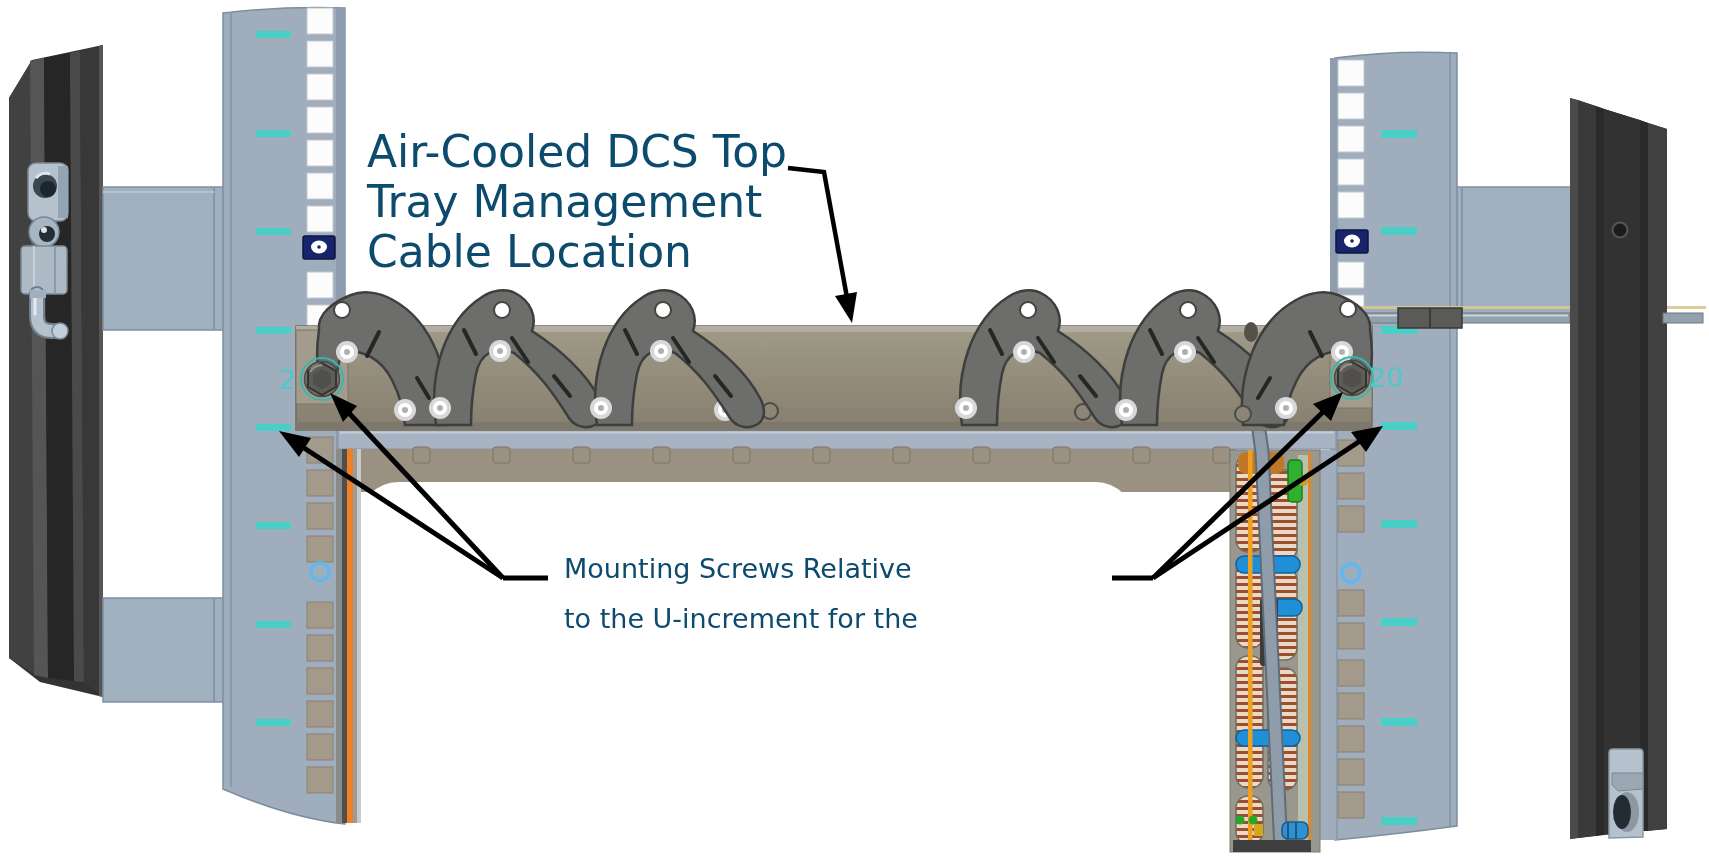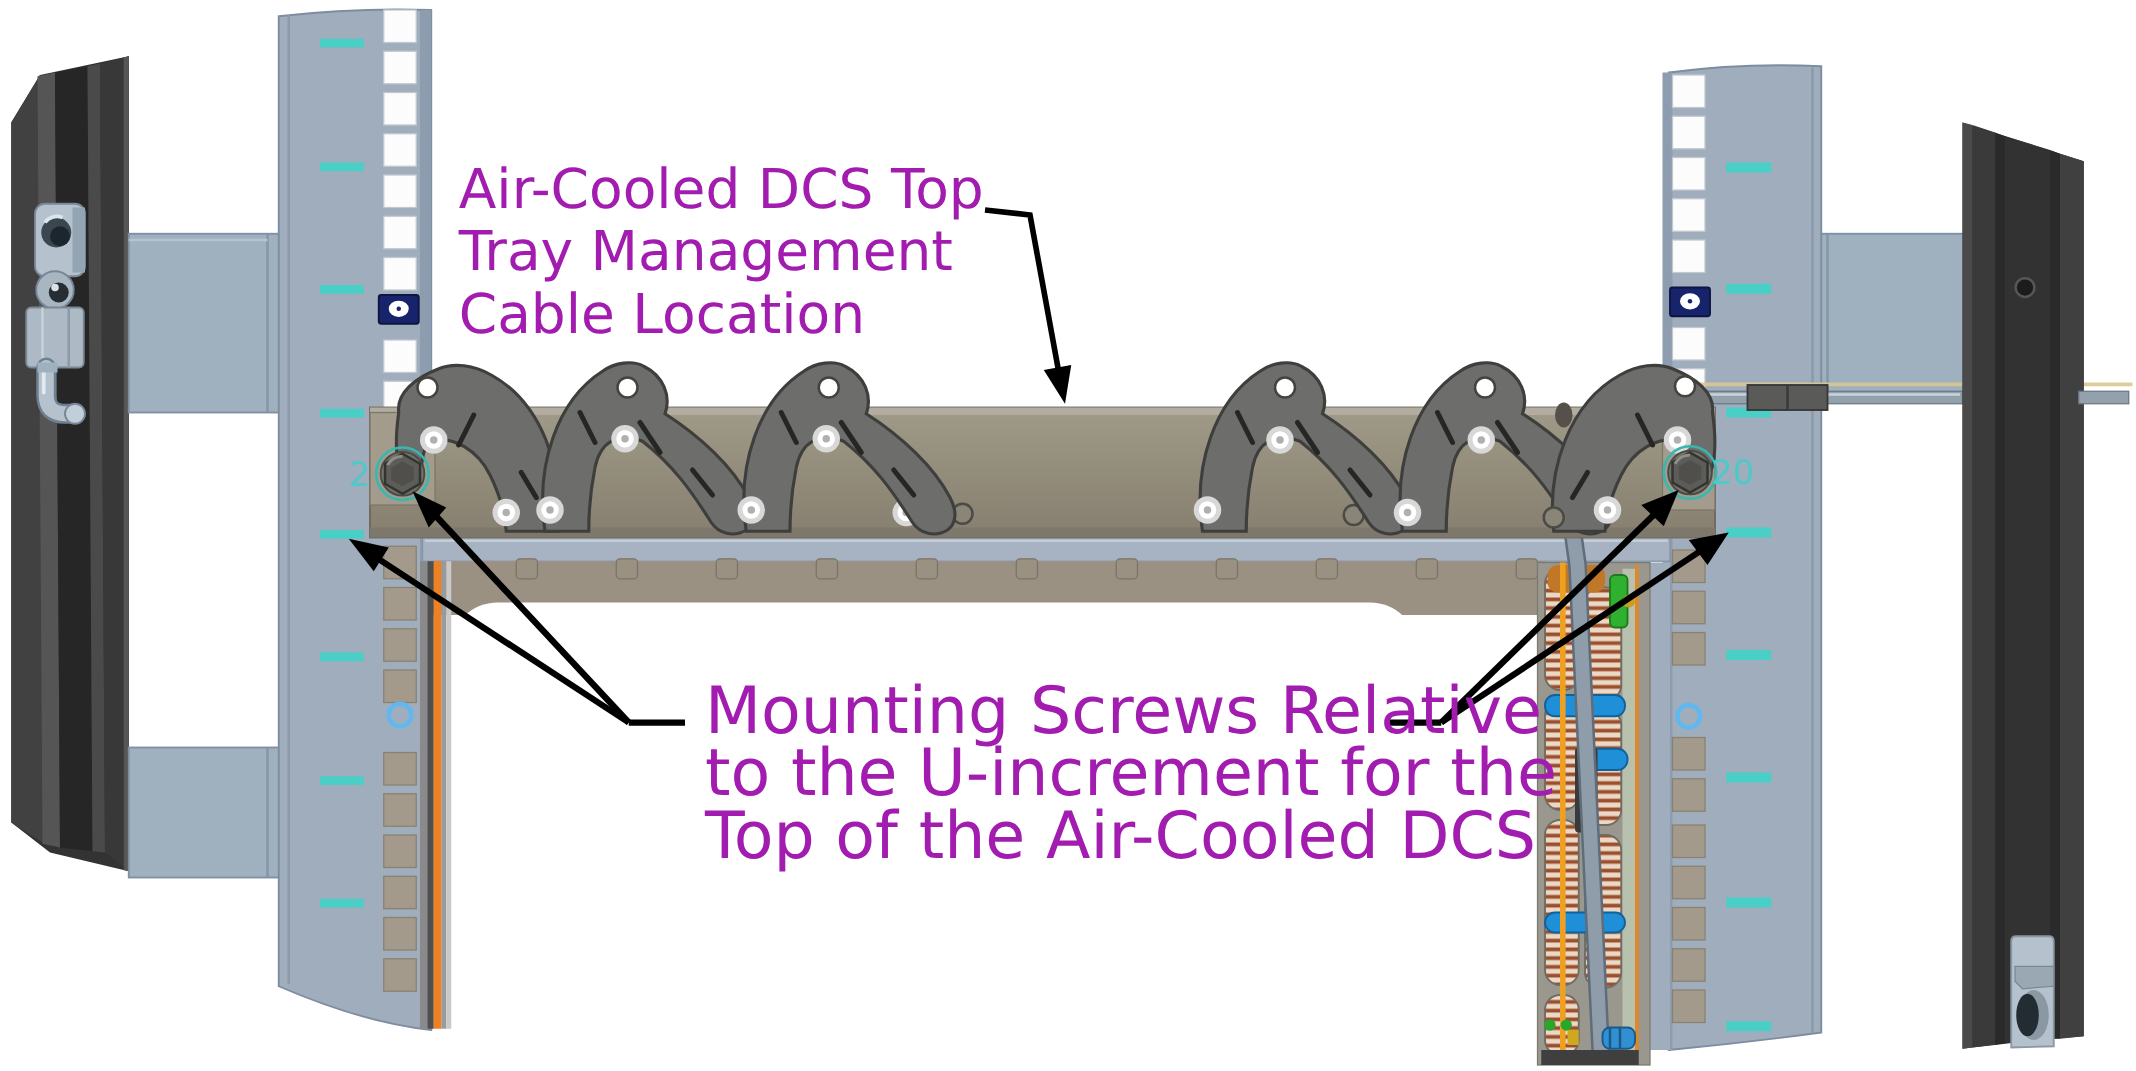--- a/index.html
+++ b/index.html
@@ -1,22 +1,22 @@
 <!DOCTYPE html>
 <html><head>
 <meta charset="utf-8">
 <style>
   html,body{margin:0;padding:0;background:#fff;}
   #stage{position:relative;width:1709px;height:857px;overflow:hidden;background:#fff;
          font-family:"DejaVu Sans","Liberation Sans",sans-serif;}
   #scene{position:absolute;left:0;top:0;}
-  .callout{position:absolute;color:#a21caf;}
+  .callout{position:absolute;color:#0c4a6e;}
   .callout .ln{white-space:nowrap;}
   #callout-tray{left:367px;top:127px;font-size:44px;line-height:50px;}
-  #callout-mounting{left:564px;top:544px;font-size:52px;line-height:50px;}
+  #callout-mounting{left:564px;top:544px;font-size:27px;line-height:50px;}
 </style>
 </head>
 <body>
 
 <div id="stage">
 <svg id="scene" width="1709" height="857" viewBox="0 0 1709 857">
   <defs>
     <pattern id="fins" width="8" height="7" patternUnits="userSpaceOnUse">
       <rect width="8" height="7" fill="#ead9c6"></rect>
       <rect y="2" width="8" height="3" fill="#9c4f2c"></rect>
@@ -433,15 +433,14 @@
 
 <div class="callout" id="callout-tray">
   <div class="ln">Air-Cooled DCS Top</div>
   <div class="ln">Tray Management</div>
   <div class="ln">Cable Location</div>
 </div>
 
 <div class="callout" id="callout-mounting">
   <div class="ln">Mounting Screws Relative</div>
   <div class="ln">to the U-increment for the</div>
-  <div class="ln">Top of the Air-Cooled DCS</div>
 </div>
 </div>
 
 </body></html>

